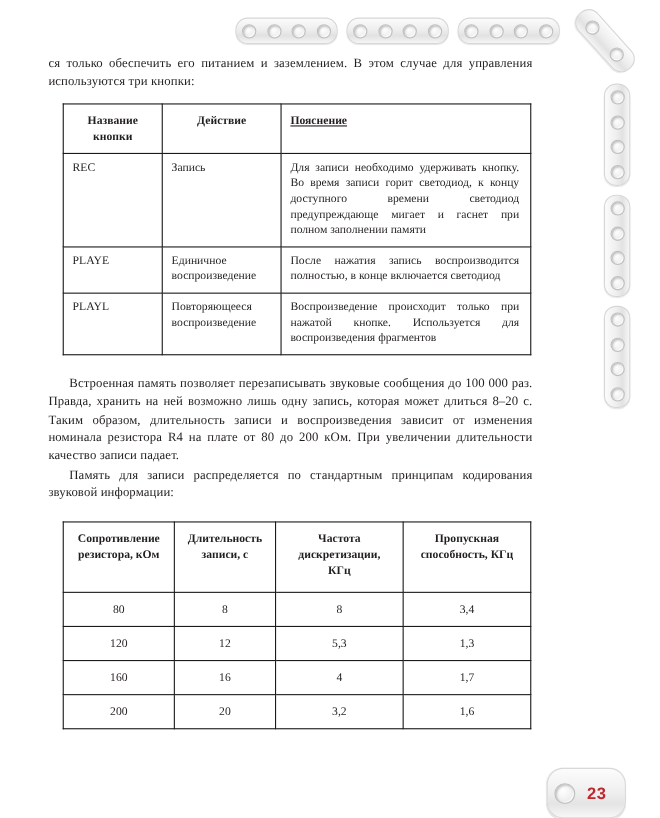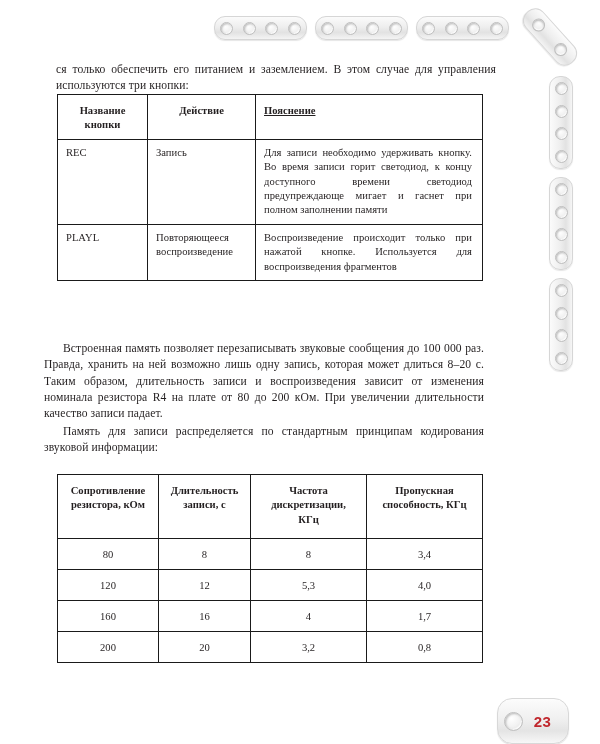--- a/index.html
+++ b/index.html
@@ -185,21 +185,21 @@
       <span class="hole"></span>
     </div>
     <div class="beam v" style="left:549px; top:278px; width:24px; height:93px;">
       <span class="hole"></span>
       <span class="hole"></span>
       <span class="hole"></span>
       <span class="hole"></span>
     </div>
   </div>
 
-  <p class="body-text" style="left:44px; top:50px; width:440px; margin:12px;">ся только обеспечить его питанием и заземлением. В этом случае для управления используются три кнопки:</p>
+  <p class="body-text" style="left:44px; top:50px; width:440px; margin:0;">ся только обеспечить его питанием и заземлением. В этом случае для управления используются три кнопки:</p>
 
   <table class="t1">
     <colgroup>
       <col class="c-name">
         <col class="c-act">
         <col class="c-expl">
     </colgroup>
     <thead>
       <tr>
         <th class="c-name">
@@ -212,20 +212,25 @@
         <th class="c-expl" style="text-align:right;text-decoration:underline;">
           <span>Пояснение</span>
         </th>
       </tr>
     </thead>
     <tbody>
       <tr>
         <td class="c-name">REC</td>
         <td class="c-act">Запись</td>
         <td class="c-expl">Для записи необходимо удерживать кнопку. Во время записи горит светодиод, к концу доступного времени светодиод предупреждающе мигает и гаснет при полном заполнении памяти</td>
+      </tr>
+      <tr>
+        <td class="c-name">PLAYE</td>
+        <td class="c-act">Единичное воспроизведение</td>
+        <td class="c-expl">После нажатия запись воспроизводится полностью, в конце включается светодиод</td>
       </tr>
       <tr>
         <td class="c-name">PLAYL</td>
         <td class="c-act">Повторяющееся воспроизведение</td>
         <td class="c-expl">Воспроизведение происходит только при нажатой кнопке. Используется для воспроизведения фрагментов</td>
       </tr>
     </tbody>
   </table>
 
   <p class="body-text indent" style="left:44px; top:341px; width:440px; margin:0;">Встроенная память позволяет перезаписывать звуковые сообщения до 100 000 раз. Правда, хранить на ней возможно лишь одну запись, которая может длиться 8–20 с. Таким образом, длительность записи и воспроизведения зависит от изменения номинала резистора R4 на плате от 80 до 200 кОм. При увеличении длительности качество записи падает.</p>
@@ -264,33 +269,33 @@
       <tr>
         <td>80</td>
         <td>8</td>
         <td>8</td>
         <td>3,4</td>
       </tr>
       <tr>
         <td>120</td>
         <td>12</td>
         <td>5,3</td>
-        <td>4,0</td>
+        <td>1,3</td>
       </tr>
       <tr>
         <td>160</td>
         <td>16</td>
         <td>4</td>
         <td>1,7</td>
       </tr>
       <tr>
         <td>200</td>
         <td>20</td>
         <td>3,2</td>
-        <td>0,8</td>
+        <td>1,6</td>
       </tr>
     </tbody>
   </table>
 
   <div class="pagebadge">
     <span class="hole"></span>
     <span class="pagenum">23</span>
   </div>
 
 </div>

